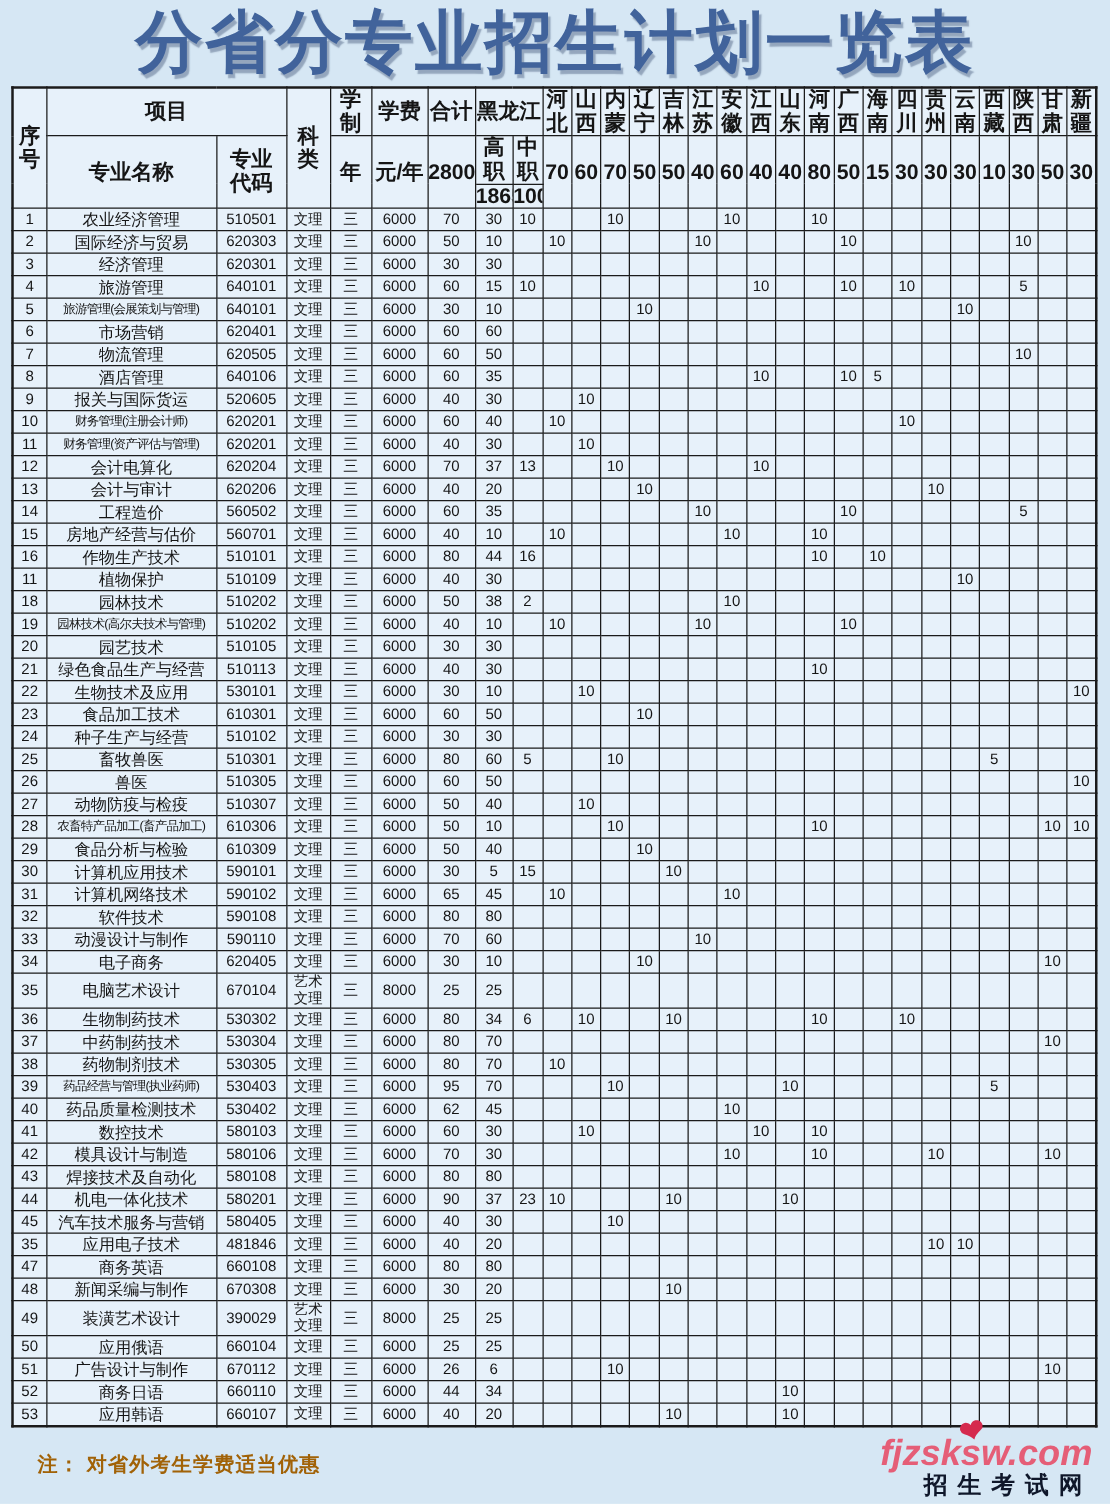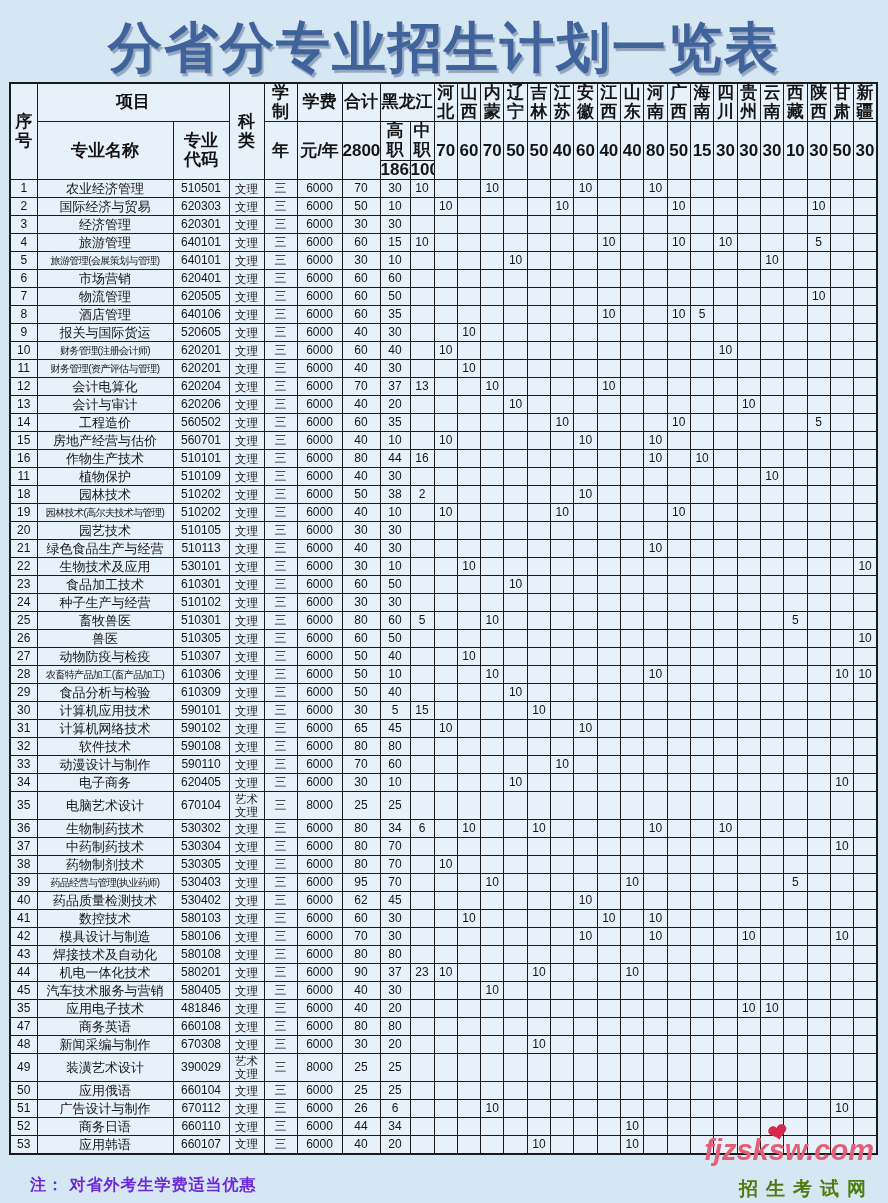--- a/index.html
+++ b/index.html
@@ -3,21 +3,21 @@
 <meta charset="utf-8">
 <style>
   html,body{margin:0;padding:0;}
   body{
     width:888px;height:1203px;overflow:hidden;position:relative;
     background:#d6e7f4;
     font-family:"Liberation Sans",sans-serif;
     color:#151515;
   }
   .title{
-    margin:0;padding-top:16px;height:62px;
+    margin:0;padding-top:3px;height:62px;
     text-align:center;white-space:nowrap;
     font-size:54px;line-height:62px;font-weight:900;letter-spacing:2px;
     color:#41639b;
     text-shadow:2px 3px 1px rgba(25,45,85,.35);
   }
   table.plan{
     border-collapse:collapse;table-layout:fixed;
     margin:4px 0 0 9px;width:869px;
     background:#e7f1fa;
     border:2px solid #1b1b1b;
@@ -36,39 +36,39 @@
   tr.hr3{height:17px;}
   .prov-name{font-size:12px;white-space:pre-line;line-height:1.15;padding:1px 0;}
   .prov-total{font-weight:bold;font-size:12.5px;}
   tbody tr{height:18px;}
   tbody tr.tall{height:28px;}
   td.name{font-size:13px;}
   td.name.sm{font-size:10px;letter-spacing:-0.6px;}
   td.keli{white-space:pre-line;font-size:11.5px;}
   .note{
     margin:20px 0 0 30px;
-    font-size:16px;font-weight:bold;color:#6d28d9;letter-spacing:1px;
+    font-size:16px;font-weight:bold;color:#a16207;letter-spacing:1px;
   }
   .watermark{
     position:absolute;right:14px;bottom:4px;
     text-align:right;line-height:1.05;
   }
   .wm-site{
     position:relative;display:inline-block;
     font-size:29px;font-weight:bold;font-style:italic;
     color:#e55e77;letter-spacing:0px;
   }
   .wm-heart{
     position:absolute;left:64px;top:-15px;
     font-size:24px;font-style:normal;color:#d52a4e;
     transform:rotate(-14deg);
   }
   .wm-caption{
-    font-size:19px;color:#4d7c0f;letter-spacing:8px;
-    margin-top:14px;font-weight:bold;
+    font-size:19px;color:#0f172a;letter-spacing:8px;
+    margin-top:1px;font-weight:bold;
   }
 </style>
 </head>
 <body>
 
 <h1 class="title">分省分专业招生计划一览表</h1>
 
 <table class="plan">
   <colgroup>
     <col style="width:27px">

